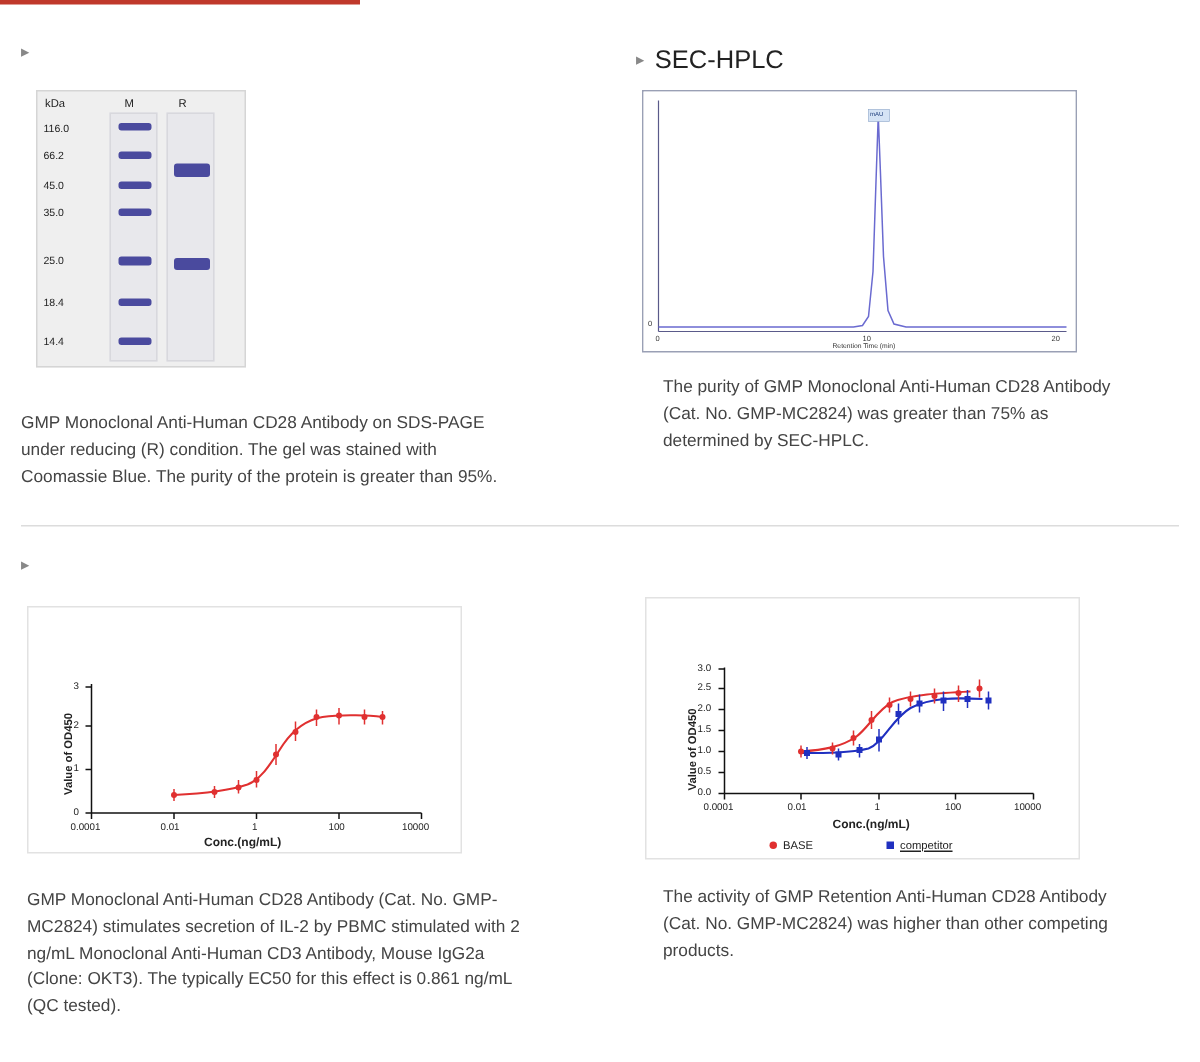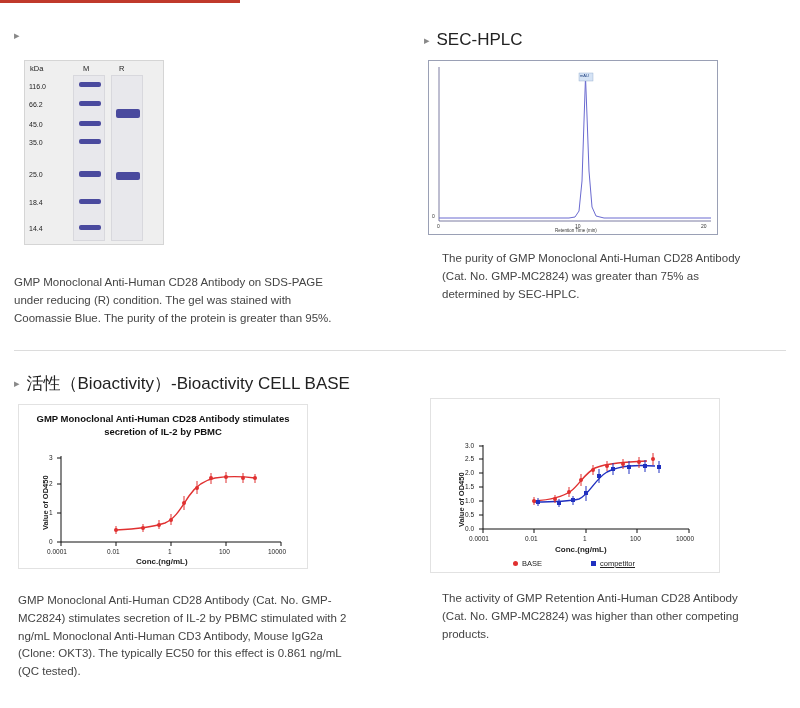--- a/index.html
+++ b/index.html
@@ -225,26 +225,24 @@
   <div class="hplc-label" style="left:151px; top:12px; font-size:4px; color:#1a3a7a;">mAU</div>
 </div>
 
 <div class="caption" style="position:absolute; left:442px; top:250px; width:300px;">The purity of GMP Monoclonal Anti-Human CD28 Antibody (Cat. No. GMP-MC2824) was greater than 75% as determined by SEC-HPLC.</div>
 
 <div class="divider" style="top:350px;"></div>
 
 <div class="section" style="left:14px; top:372px; width:600px;">
   <div class="sec-title">
     <span class="bullet">▸</span>
-    <span>活性（Bioactivity）-Bioactivity CELL BASE</span>
   </div>
 </div>
 
 <div class="chart-box" style="left:18px; top:404px; width:290px; height:165px;">
-  <div class="chart-title">GMP Monoclonal Anti-Human CD28 Antibody stimulates secretion of IL-2 by PBMC</div>
 
   <div class="axis-y-label" style="left:22px; top:125px;">Value of OD450</div>
 
   <svg width="290" height="110" viewBox="0 0 290 110" style="position:absolute; left:0; top:45px;">
 
     <line x1="42" y1="92" x2="262" y2="92" stroke="#111" stroke-width="1"></line>
     <line x1="42" y1="6" x2="42" y2="92" stroke="#111" stroke-width="1"></line>
 
     <line x1="38" y1="92" x2="42" y2="92" stroke="#111" stroke-width="1"></line>
     <line x1="38" y1="63" x2="42" y2="63" stroke="#111" stroke-width="1"></line>

